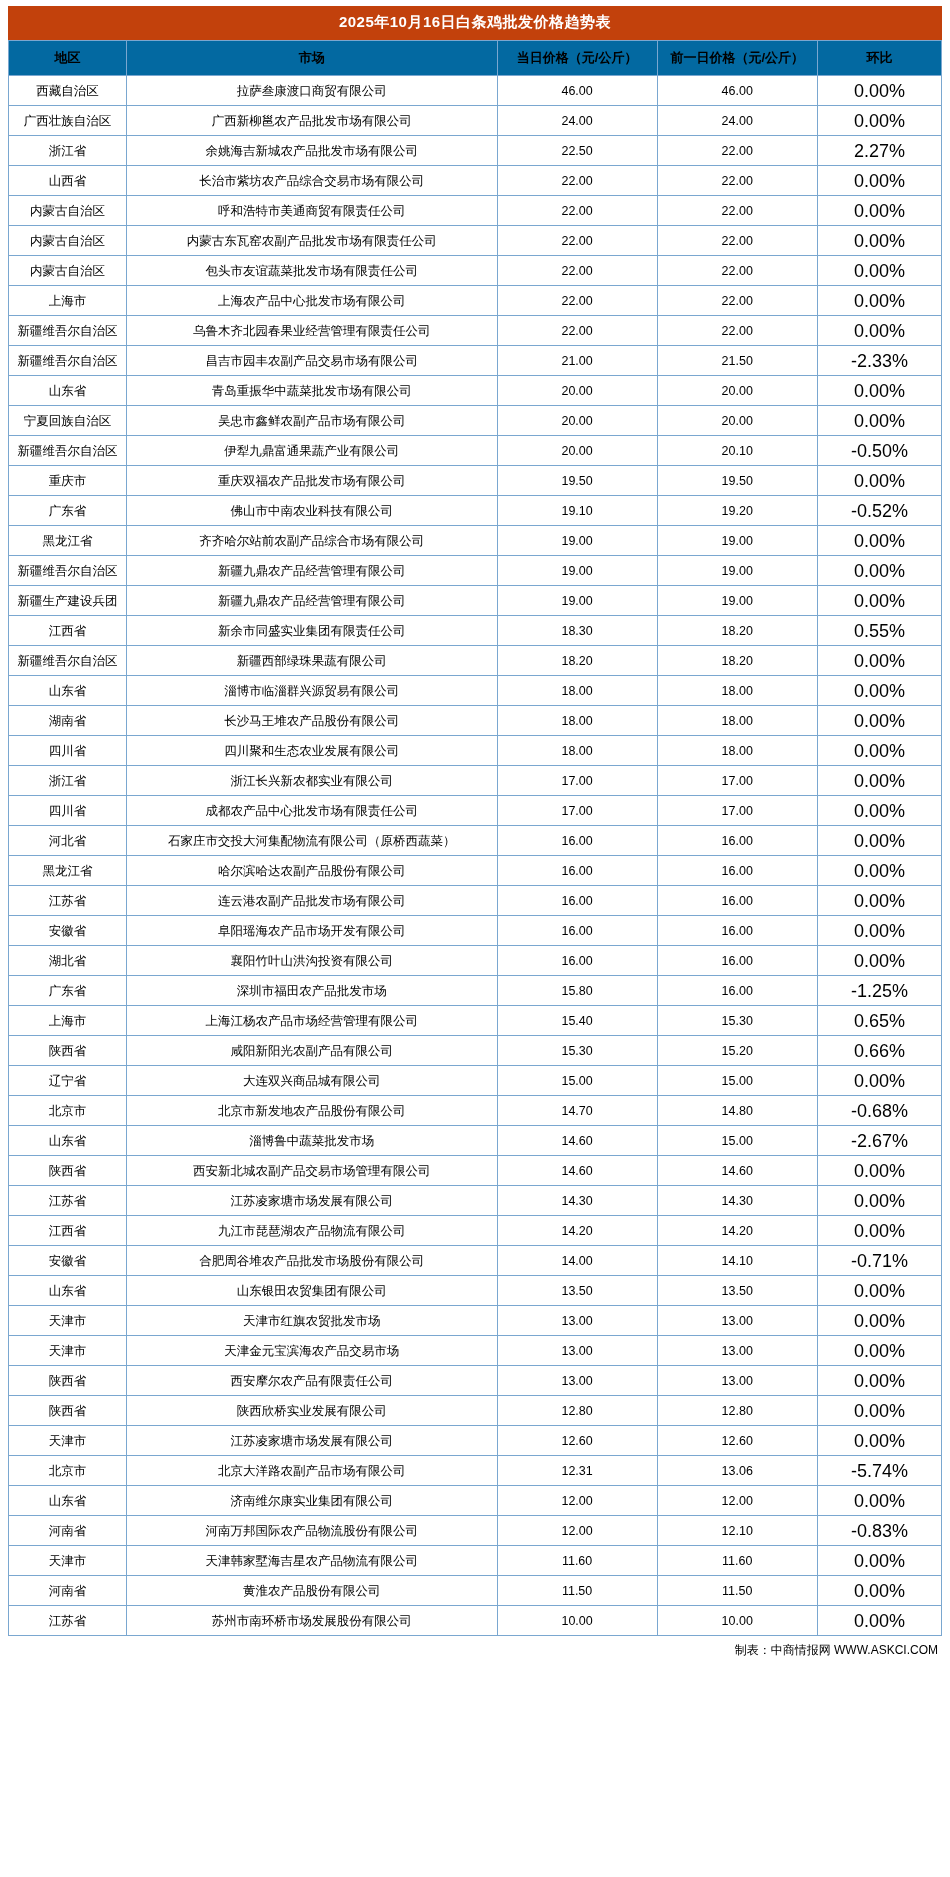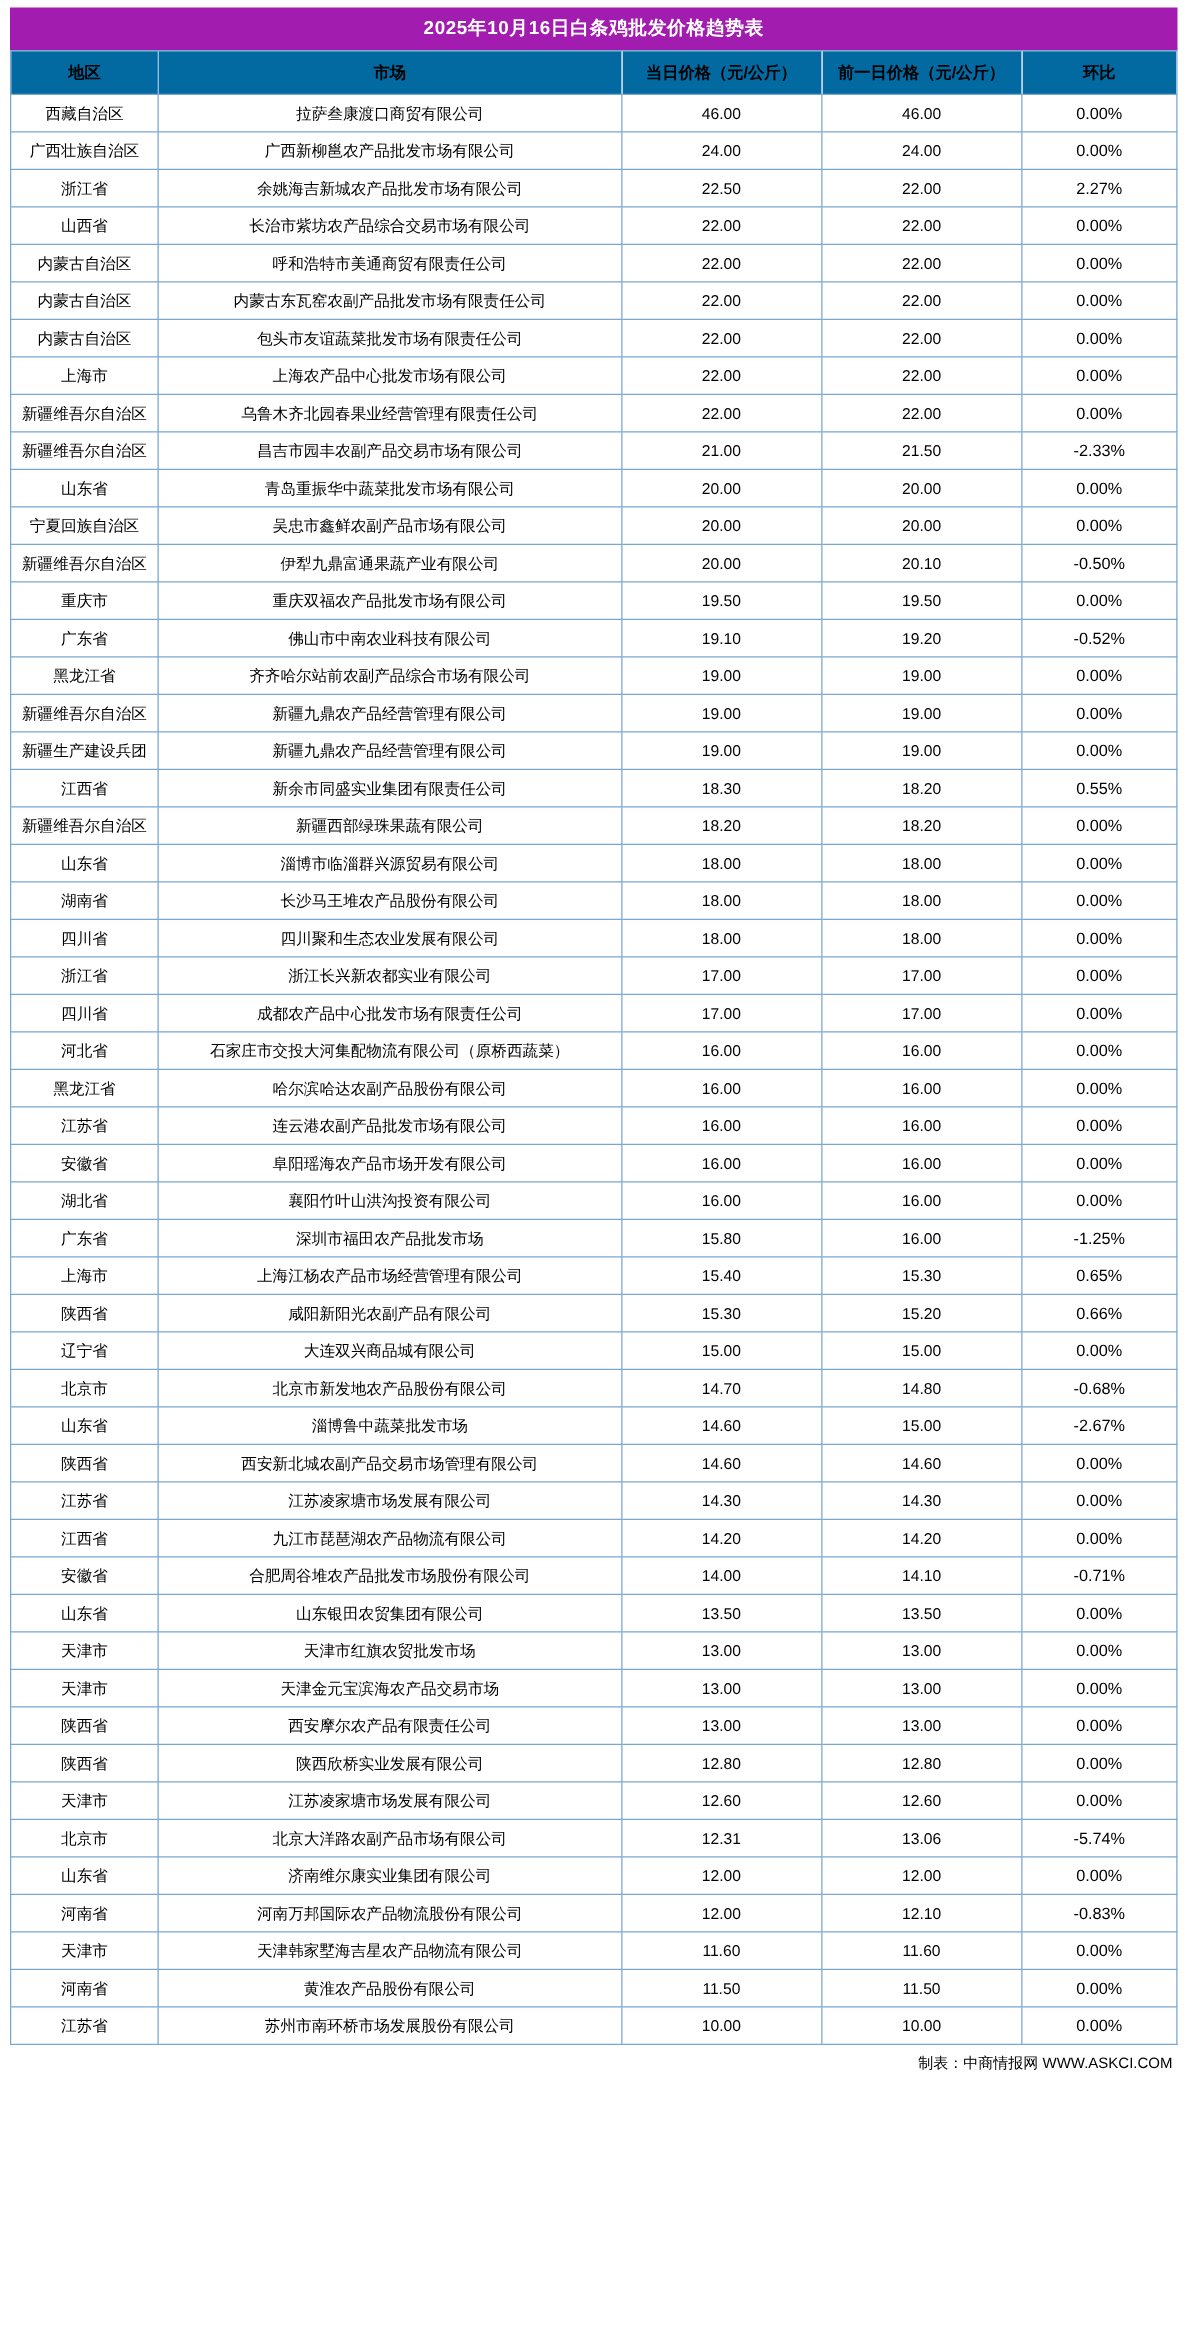--- a/index.html
+++ b/index.html
@@ -12,21 +12,21 @@
     font-family: "Liberation Sans", "DejaVu Sans", sans-serif;
     color: #000;
   }
   #page {
     width: 950px;
     box-sizing: border-box;
     padding: 6px 8px 4px 8px;
     position: relative;
   }
   .title-bar {
-    background: #a21caf;
+    background: #c2410c;
     color: #ffffff;
     text-align: center;
     font-size: 15px;
     font-weight: bold;
     padding: 7px 0 8px 0;
     letter-spacing: 0.5px;
   }
   table.price-table {
     border-collapse: collapse;
     width: 100%;
@@ -53,21 +53,21 @@
   }
   col.c-region  { width: 118px; }
   col.c-market  { width: 370px; }
   col.c-today   { width: 160px; }
   col.c-prev    { width: 160px; }
   col.c-change  { width: 124px; }
 
   td.region { font-size: 12.5px; margin-top: 48px; }
   td.market { font-size: 12.5px; }
   td.num    { font-size: 12.5px; font-family: "Liberation Sans", sans-serif; }
-  td.chg    { font-size: 13px; }
+  td.chg    { font-size: 18px; }
 
   .footer {
     text-align: right;
     font-size: 12px;
     padding: 6px 4px 2px 0;
     color: #000;
   }
   
   .watermark {
     position: absolute;

